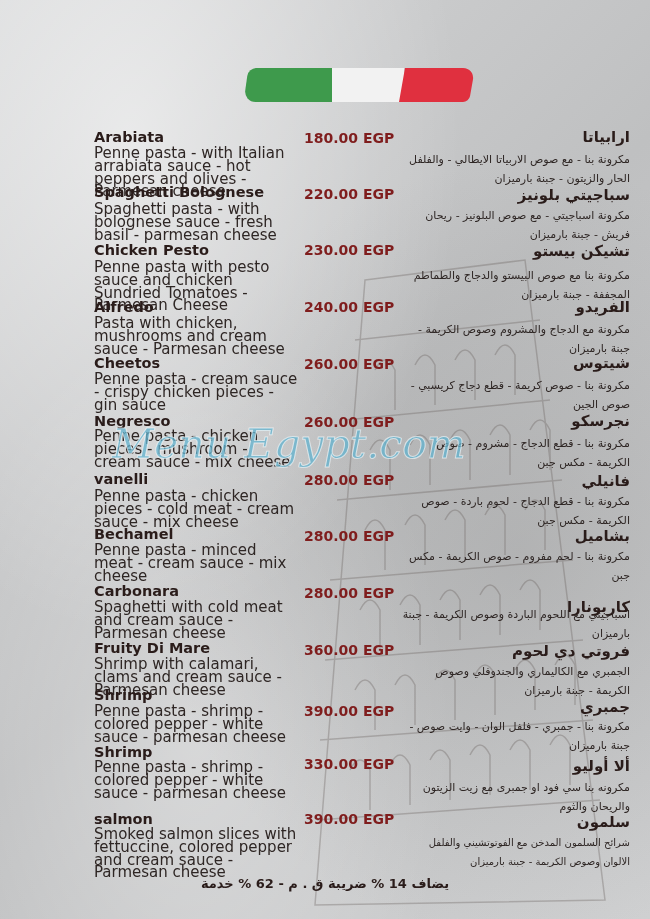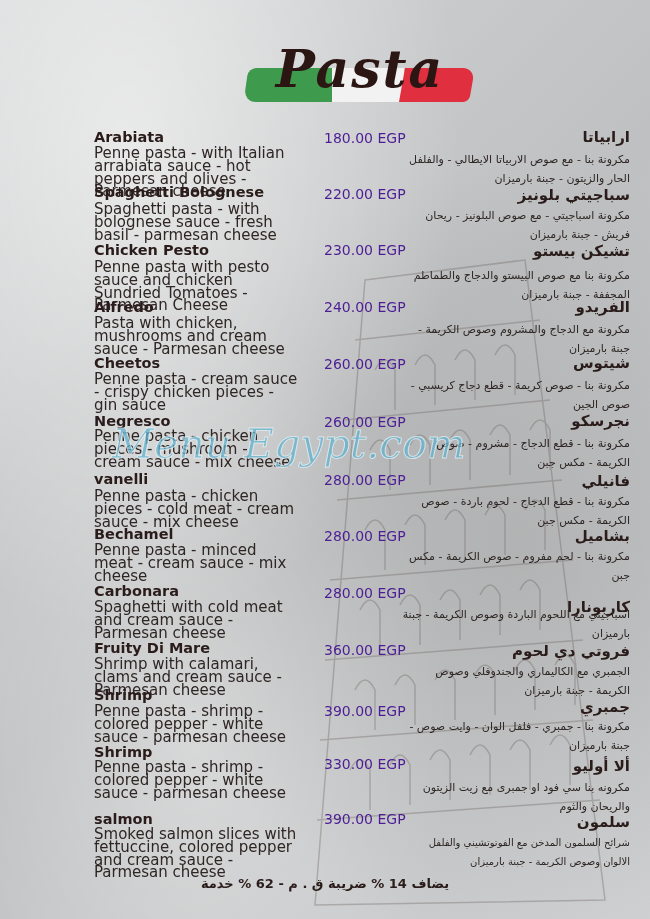--- a/index.html
+++ b/index.html
@@ -27,21 +27,21 @@
   .flag.r { left:162px; width:70px; background:#e0303f; transform:skew(-10deg); border-radius:0 12px 6px 0; }
   .title-text {
     position:absolute; left:0; top:0; width:240px; text-align:center;
     font-family:"DejaVu Serif", serif; font-style:italic; font-weight:bold;
     font-size:52px; color:#2b1614; letter-spacing:2px;
   }
   
   .item { position:absolute; left:0; width:650px; }
   .en-name { position:absolute; left:94px; font-weight:bold; font-size:14.5px; color:#2a1c1a; white-space:nowrap; }
   .en-desc { position:absolute; left:94px; width:205px; font-size:15px; line-height:12.8px; color:#2e2624; }
-  .price { position:absolute; left:324px; font-weight:normal; font-size:14px; color:#4c1d95; white-space:nowrap; }
+  .price { position:absolute; left:304px; font-weight:bold; font-size:14px; color:#7f1d1d; white-space:nowrap; }
   .ar-name { position:absolute; right:20px; font-weight:bold; font-size:15px; color:#2a1c1a; direction:rtl; text-align:right; white-space:nowrap; }
   .ar-desc { position:absolute; right:20px; width:230px; direction:rtl; text-align:right; font-size:11px; line-height:19px; color:#2e2624; }
   .footer { position:absolute; left:0; width:650px; top:876px; text-align:center; font-weight:bold; font-size:13px; direction:rtl; color:#2a1c1a; }
   .watermark {
     position:absolute; left:112px; top:420px; width:360px; height:110px;
     font-family:"DejaVu Serif", serif; font-style:italic; font-size:41px;
     color:rgba(98,178,206,0.75); pointer-events:none; white-space:nowrap;
     -webkit-text-stroke:1px rgba(255,255,255,0.6);
   }
 </style>
@@ -91,21 +91,20 @@
         <path d="M235 500 q10 -20 20 0 v40"></path>
         <path d="M275 495 q10 -20 20 0 v40"></path>
     </g>
   </g>
 </svg>
 
 <div class="title-wrap">
   <div class="flag g"></div>
   <div class="flag w"></div>
   <div class="flag r"></div>
-  <div class="title-text">Pasta</div>
 </div>
 
 <div class="item">
   <div class="en-name" style="top:129px">Arabiata</div>
   <div class="en-desc" style="top:147px">Penne pasta - with Italian arrabiata sauce - hot peppers and olives - Parmesan cheese</div>
   <div class="price" style="top:130px">180.00 EGP</div>
   <div class="ar-name" style="top:128px">ارابياتا</div>
   <div class="ar-desc" style="top:150px">مكرونة بنا - مع صوص الاربياتا الايطالي - والفلفل الحار والزيتون - جبنة بارميزان</div>
 </div>
 

